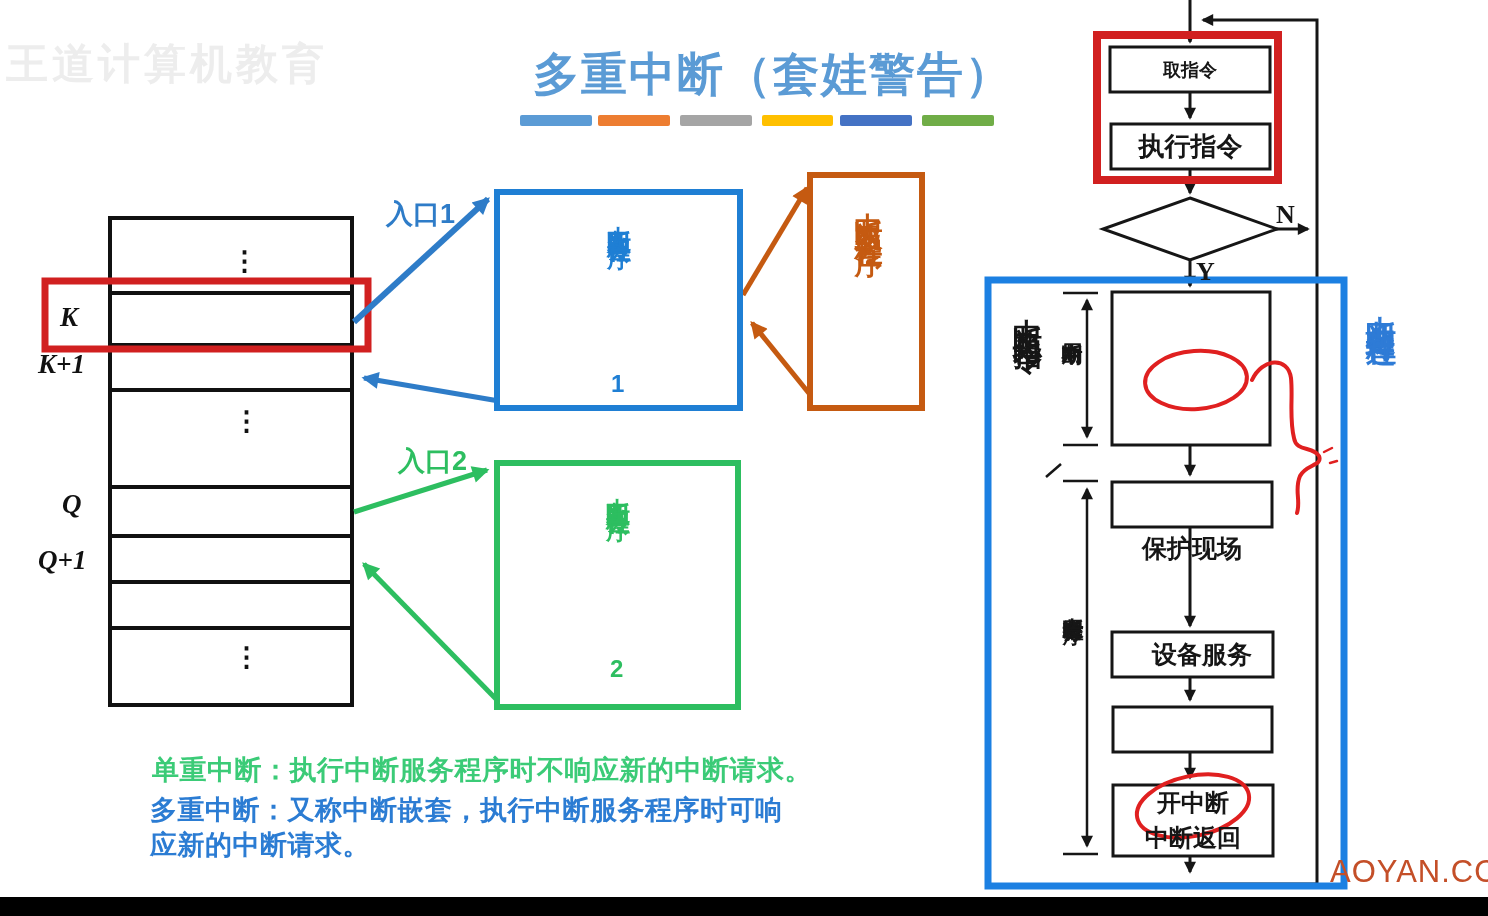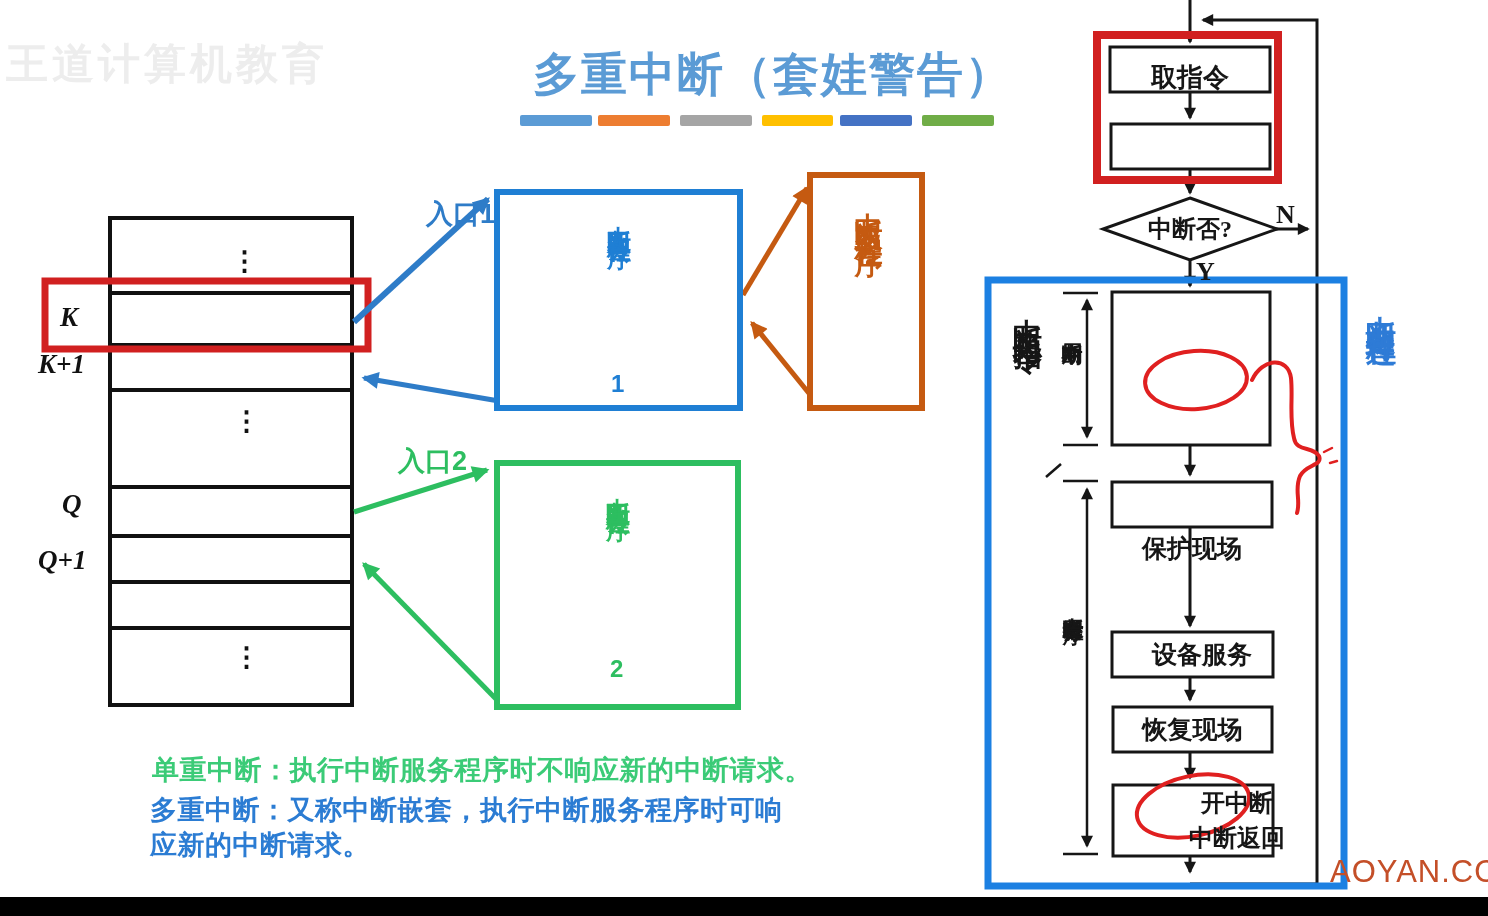--- a/index.html
+++ b/index.html
@@ -133,37 +133,36 @@
   </svg>
 
   <div class="abs memlabel" style="left:60px;top:302px;">K</div>
   <div class="abs memlabel" style="left:38px;top:349px;">K+1</div>
   <div class="abs memlabel" style="left:62px;top:489px;">Q</div>
   <div class="abs memlabel" style="left:38px;top:545px;">Q+1</div>
   <div class="abs dots" style="left:231px;top:248px;">⋮</div>
   <div class="abs dots" style="left:233px;top:408px;">⋮</div>
   <div class="abs dots" style="left:233px;top:644px;">⋮</div>
 
-  <div class="abs entry" style="left: 386px; top: 196px; color: rgb(46, 124, 200); margin-left: 40px;">入口1</div>
+  <div class="abs entry" style="left: 386px; top: 196px; color: rgb(46, 124, 200);">入口1</div>
   <div class="abs entry" style="left: 398px; top: 443px; color: rgb(45, 190, 96);">入口2</div>
 
   <div class="abs vtext isrtext" style="left: 603px; top: 206px; color: rgb(31, 127, 212);">中断服务程序</div>
   <div class="abs isrnum" style="left: 611px; top: 370px; color: rgb(31, 127, 212);">1</div>
   <div class="abs vtext isrtext" style="left: 602px; top: 478px; color: rgb(45, 190, 96);">中断服务程序</div>
   <div class="abs isrnum" style="left: 610px; top: 655px; color: rgb(45, 190, 96);">2</div>
   <div class="abs vtext nestedtext" style="left: 849px; top: 190px; color: rgb(197, 90, 17);">中断服务程序</div>
 
-  <div class="abs flowbox" style="left:1110px;top:55px;width:160px;height:45px;font-size:26px;">取指令</div>
-  <div class="abs flowbox" style="left:1113px;top:203px;width:154px;height:52px;font-size:24px;">中断否?</div>
+  <div class="abs flowbox" style="left:1110px;top:47px;width:160px;height:45px;font-size:18px;">取指令</div>
+  <div class="abs flowbox" style="left:1111px;top:124px;width:159px;height:45px;font-size:26px;">执行指令</div>
   <div class="abs flowlabel" style="left:1276px;top:200px;font-size:26px;">N</div>
   <div class="abs flowlabel" style="left:1196px;top:257px;font-size:26px;">Y</div>
   <div class="abs flowbox" style="left:1112px;top:482px;width:160px;height:45px;font-size:25px;margin-top:44px;">保护现场</div>
   <div class="abs flowbox" style="left:1112px;top:632px;width:180px;height:45px;font-size:25px;">设备服务</div>
-  <div class="abs flowbox" style="left:1113px;top:707px;width:159px;height:45px;font-size:25px;">恢复现场</div>
-  <div class="abs respbox" style="left:1113px;top:785px;width:160px;height:71px;font-size:24px;margin-left:44px;">
+  <div class="abs respbox" style="left:1113px;top:785px;width:160px;height:71px;font-size:24px;">
     <div>开中断</div>
     <div>中断返回</div>
   </div>
 
   <div class="abs vtext flowlabel" style="left:1008px;top:295px;font-size:29px;letter-spacing:7px;font-weight:600;">中断隐指令</div>
   <div class="abs vtext flowlabel" style="left:1058px;top:327px;font-size:21px;">中断周期</div>
   <div class="abs vtext flowlabel" style="left:1059px;top:601px;font-size:21px;letter-spacing:1px;">中断服务程序</div>
   <div class="abs vtext" style="left: 1360px; top: 291px; font-size: 30px; font-weight: 600; letter-spacing: 5px; color: rgb(46, 123, 214);">中断处理过程</div>
 
   <div class="abs note" style="left: 152px; top: 744px; color: rgb(59, 203, 119); margin-top: 8px;">单重中断：执行中断服务程序时不响应新的中断请求。</div>

